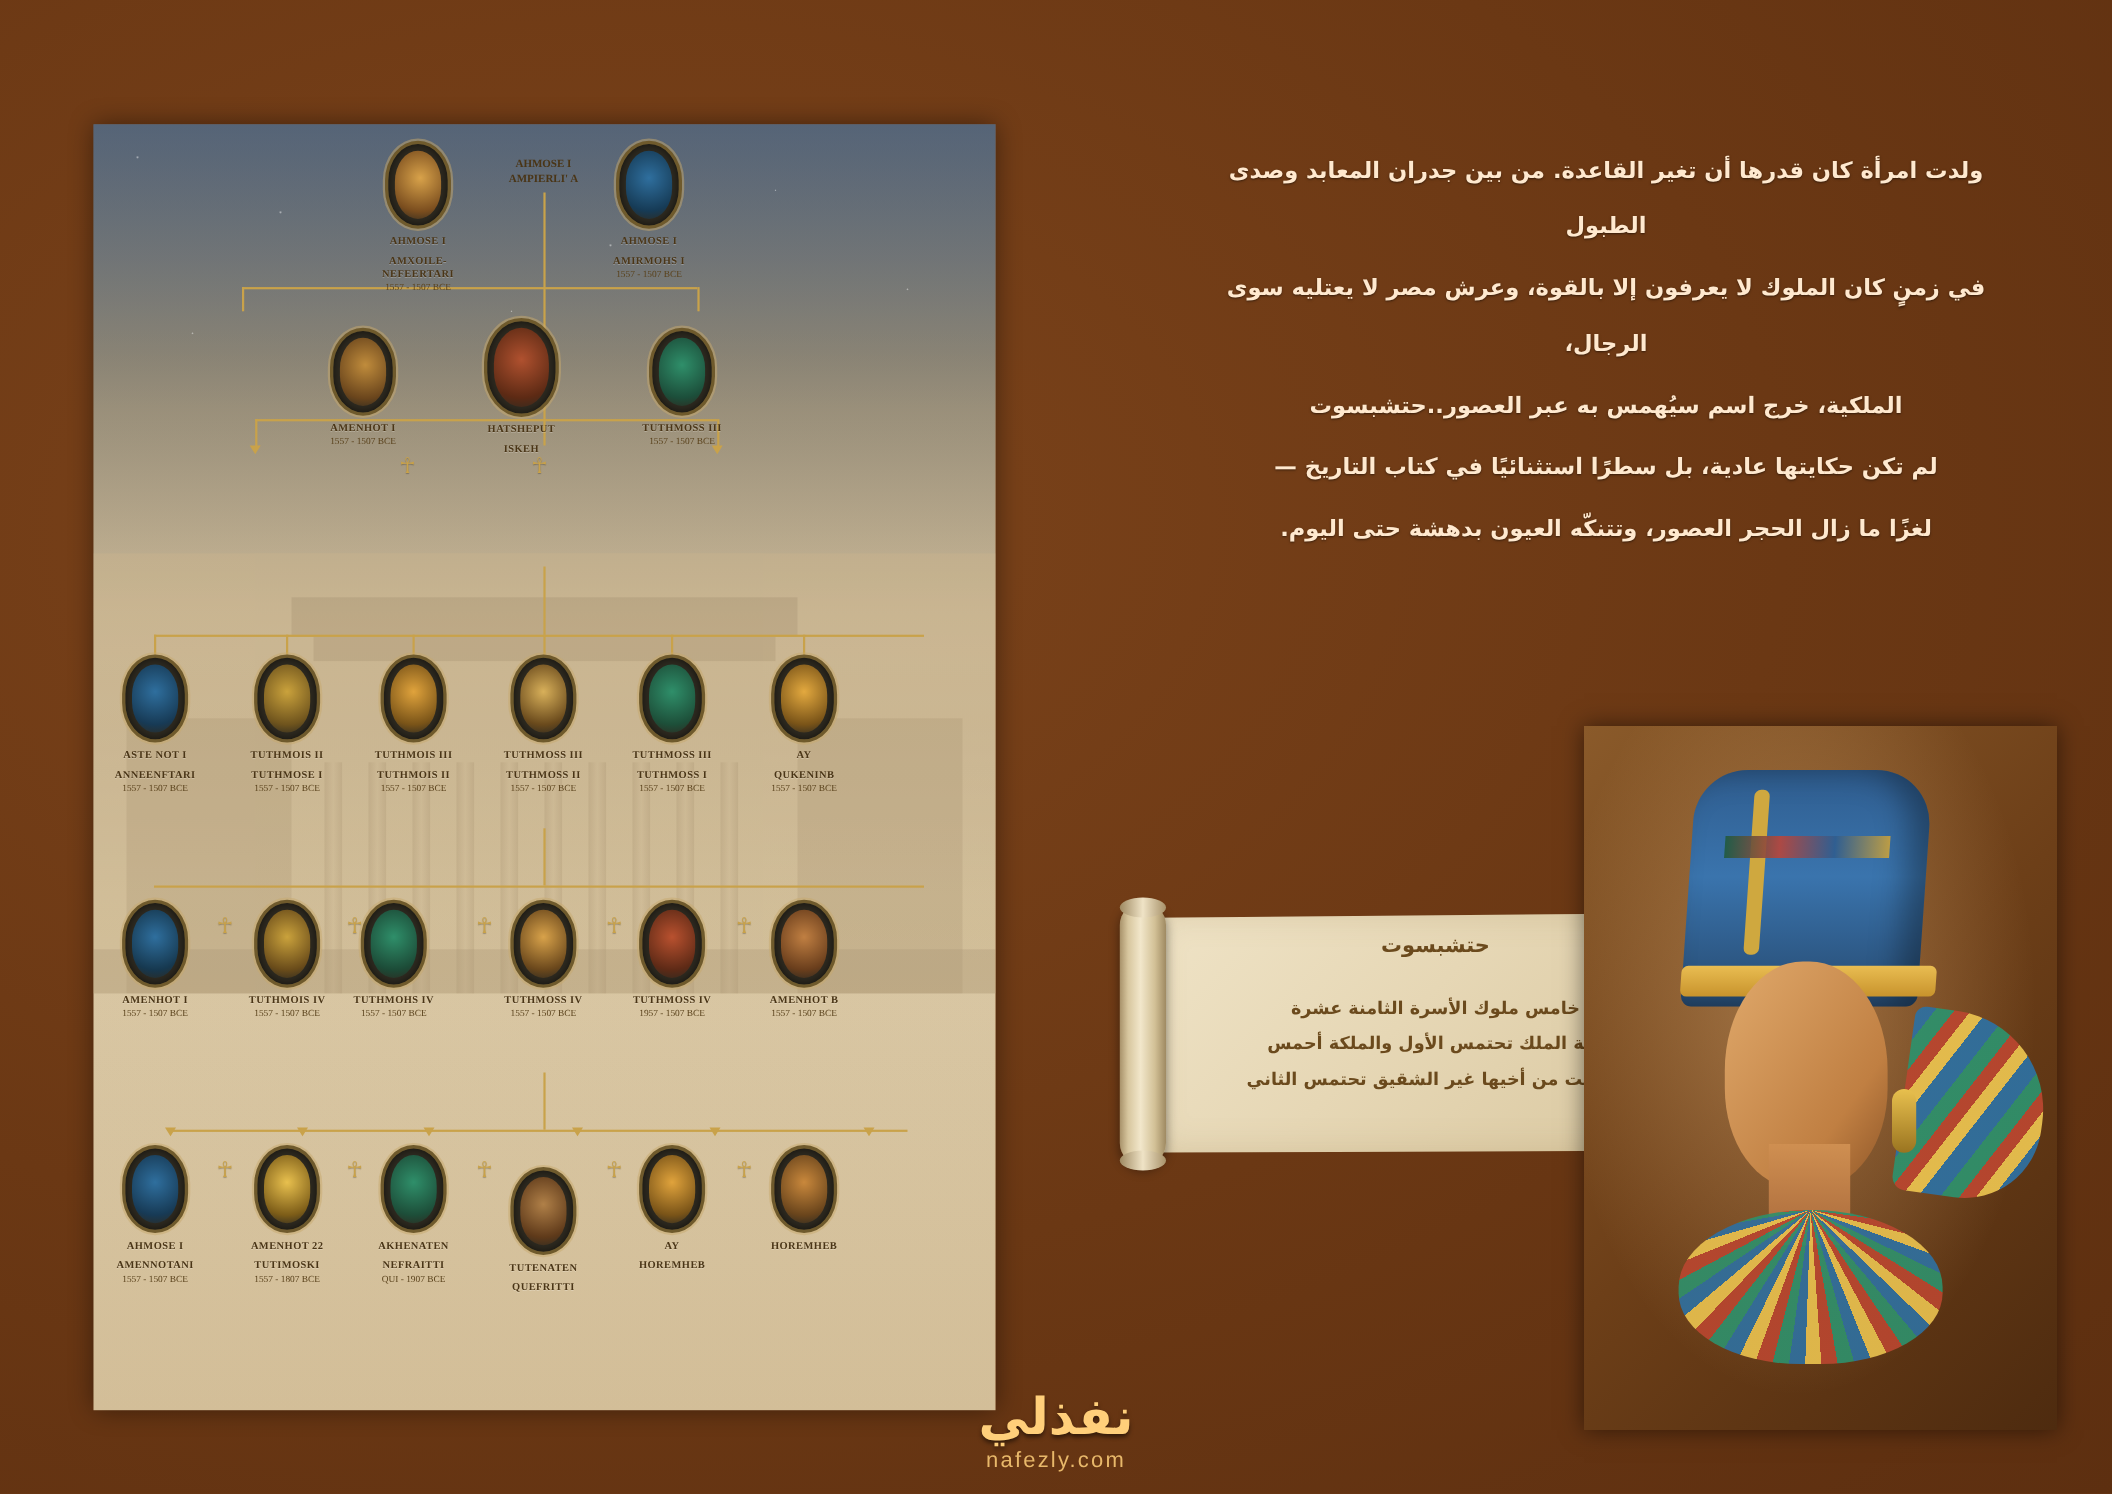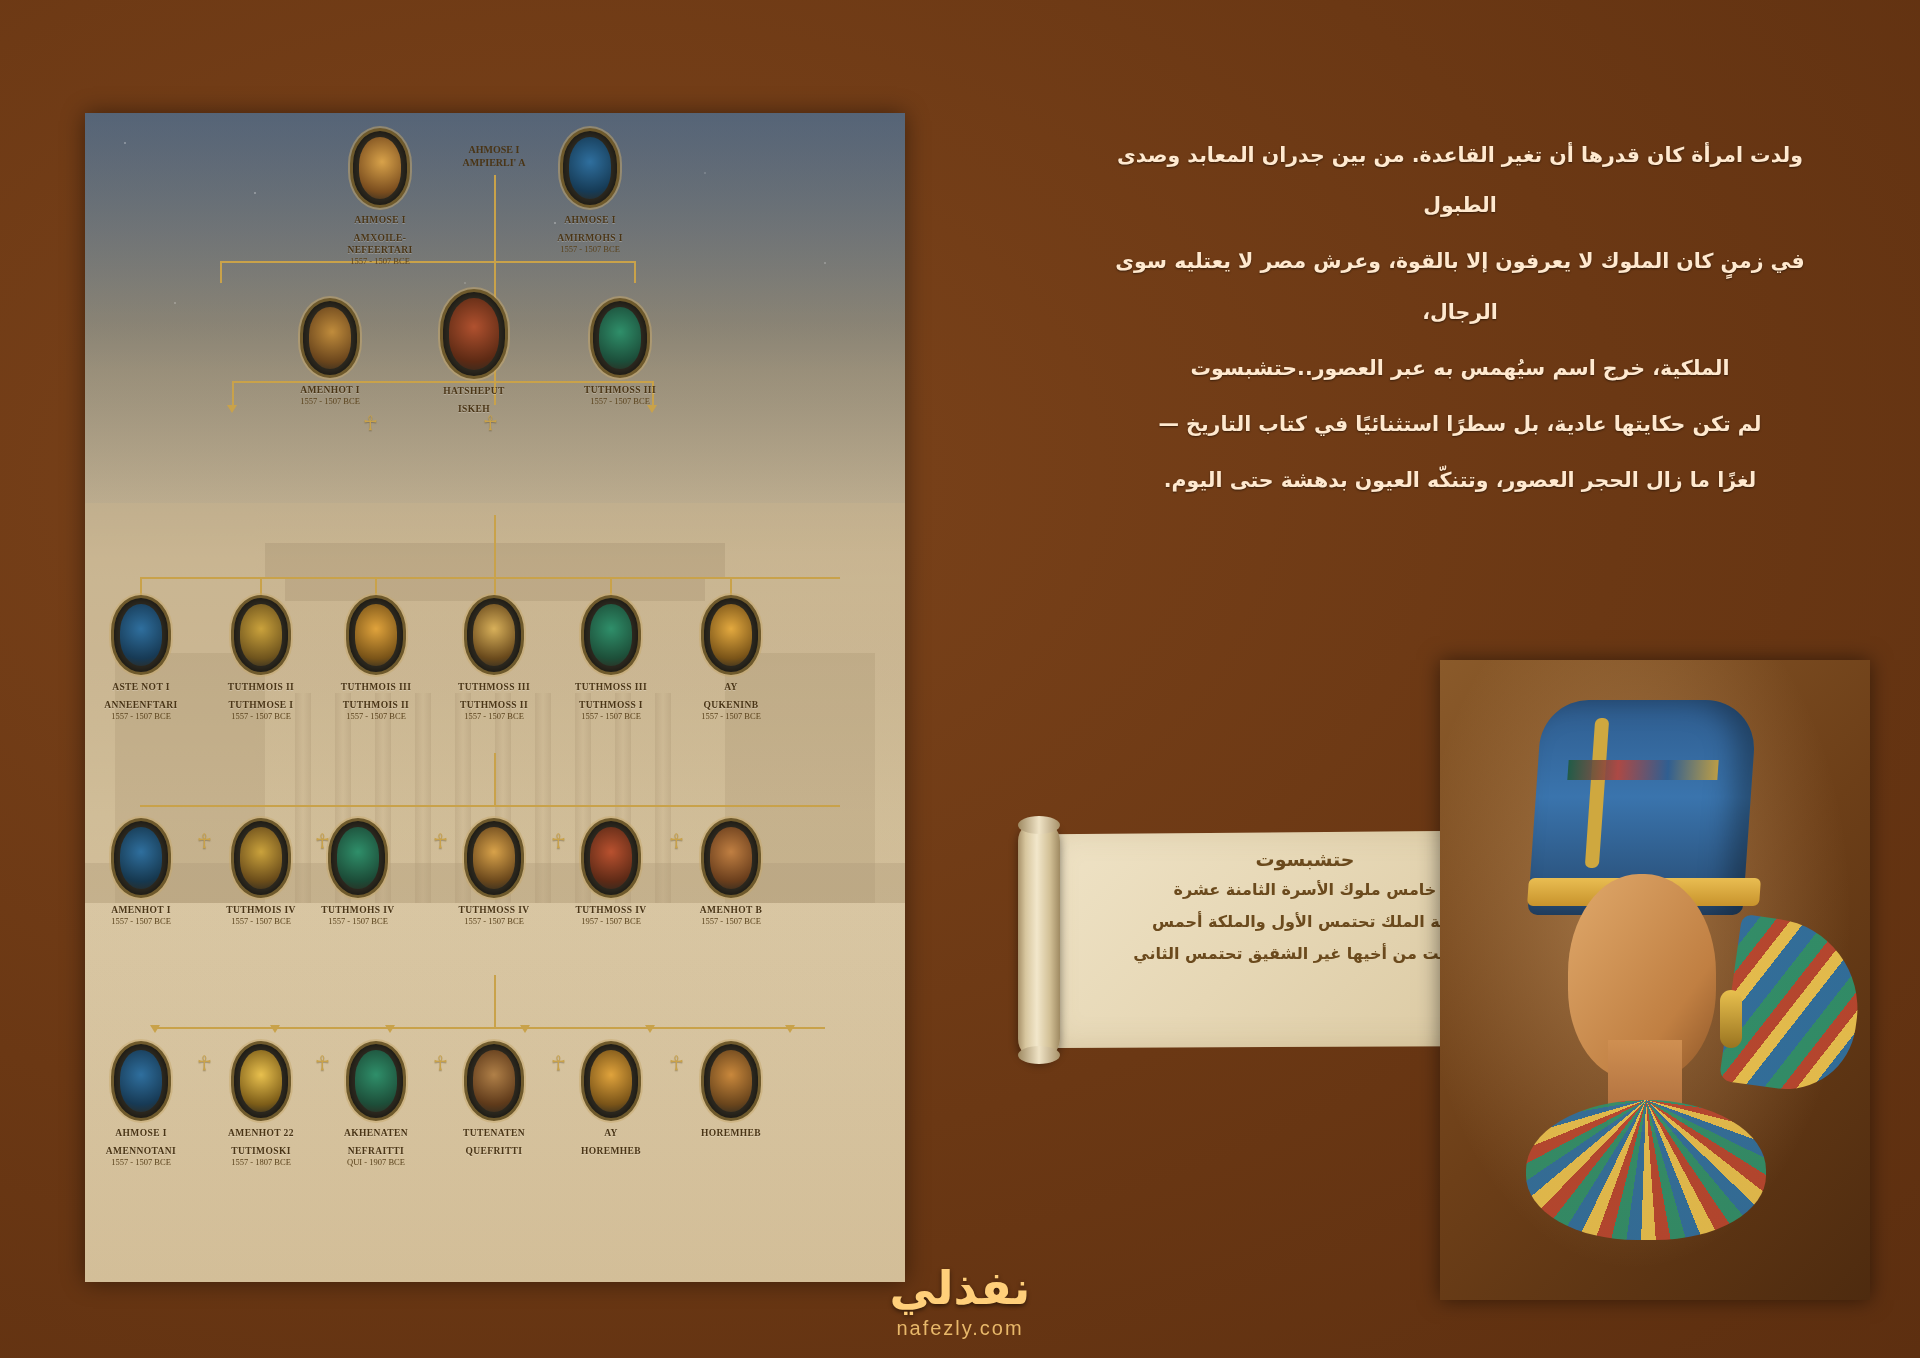--- a/index.html
+++ b/index.html
@@ -109,21 +109,21 @@
   }
   .scroll .rolltop{position:absolute;left:8px;top:-4px;width:42px;height:18px;border-radius:50%;
     background:linear-gradient(to right,#9f8a62,#efe3c6,#a8926a);}
   .scroll .rollbot{position:absolute;left:8px;bottom:-4px;width:42px;height:18px;border-radius:50%;
     background:linear-gradient(to right,#9f8a62,#efe3c6,#a8926a);}
   .scroll .txt{
     position:absolute;left:60px;right:30px;top:28px;
     direction:rtl;text-align:center;color:#6b4a1d;
     font-family:"DejaVu Sans",sans-serif;
   }
-  .scroll .txt .ttl{font-size:19px;font-weight:bold;margin-bottom:4px;color:#6b4a1d;}
+  .scroll .txt .ttl{font-size:19px;font-weight:bold;margin-bottom:31px;color:#6b4a1d;}
   .scroll .txt .ln2{font-size:16px;line-height:2.0;font-weight:bold;}
 
   
   .portrait{
     position:absolute;left:1440px;top:660px;width:430px;height:640px;
     background:linear-gradient(135deg,#8a5a2a 0%,#6d3f18 50%,#4e2b0f 100%);
     box-shadow:0 0 20px rgba(0,0,0,.5);
     overflow:hidden;
   }
   .portrait .halo{position:absolute;inset:0;background:radial-gradient(ellipse at 45% 40%, rgba(255,210,150,.35), rgba(0,0,0,0) 65%);}
@@ -394,21 +394,21 @@
       <div class="dt">1557 - 1807 BCE</div>
     </div>
     <div class="node" style="left:235px;top:928px;">
       <div class="cartouche">
           <div class="face" style="background:radial-gradient(circle at 50% 40%,#2f8f6a,#1d4e39 70%,#2e2a20);"></div>
         </div>
       <div class="nm">AKHENATEN</div>
       <div class="nm">NEFRAITTI</div>
       <div class="dt">QUI - 1907 BCE</div>
     </div>
-    <div class="node" style="left:353px;top:928px;">
+    <div class="node" style="left:353px;top:948px;">
       <div class="cartouche">
           <div class="face" style="background:radial-gradient(circle at 50% 40%,#b08048,#5f3a1a 70%,#2e2a20);"></div>
         </div>
       <div class="nm">TUTENATEN</div>
       <div class="nm">QUEFRITTI</div>
       <div class="dt"></div>
     </div>
     <div class="node" style="left:470px;top:928px;">
       <div class="cartouche">
           <div class="face" style="background:radial-gradient(circle at 50% 40%,#e0a33c,#7a5418 70%,#2e2a20);"></div>

